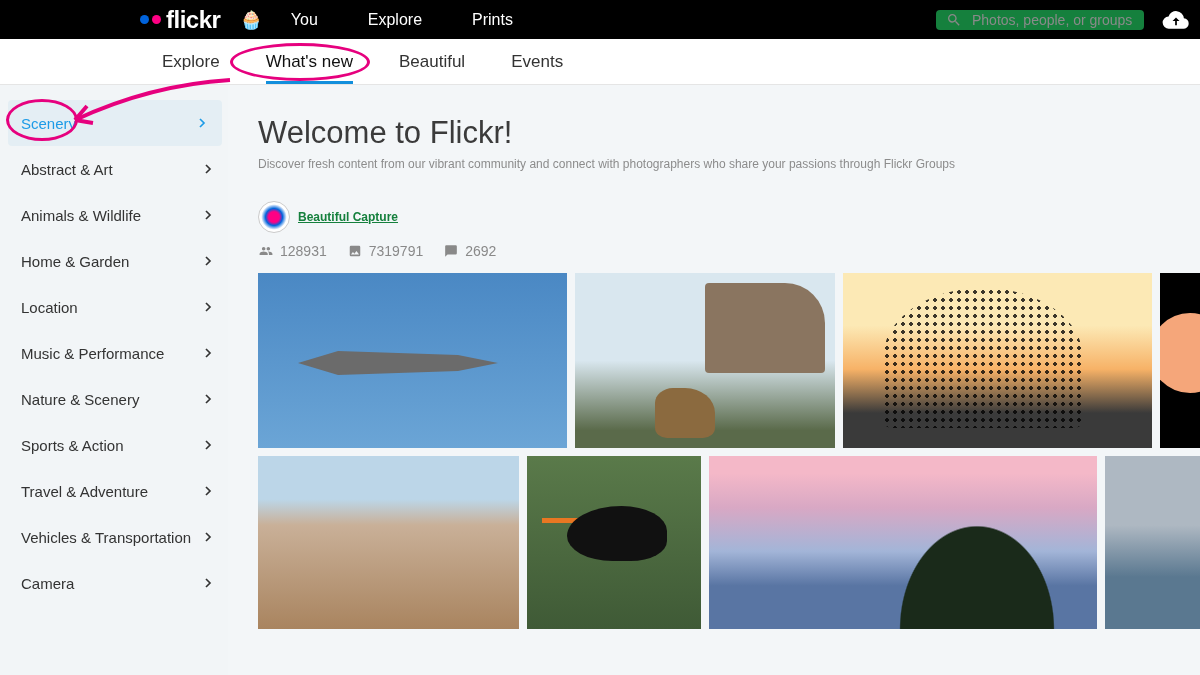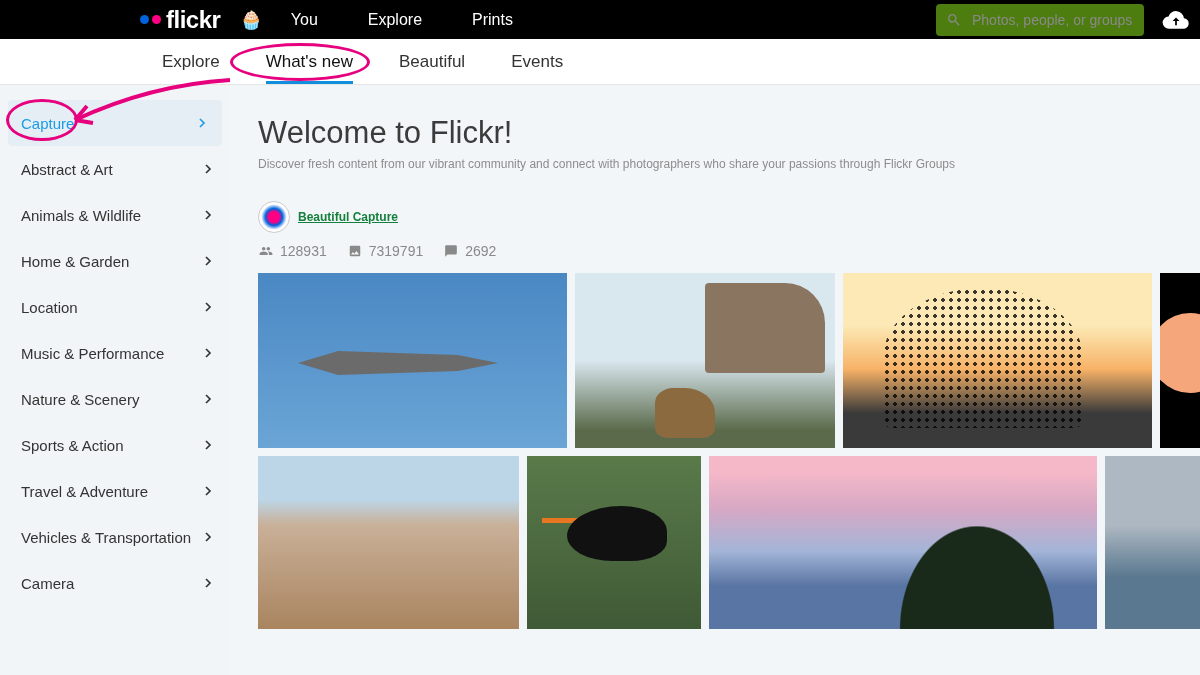--- a/index.html
+++ b/index.html
@@ -9,21 +9,21 @@
   .topbar { background: #000; height: 39px; display: flex; align-items: center; padding-left: 140px; padding-right: 10px; }
   .logo-dots { display: flex; gap: 3px; margin-right: 5px; }
   .logo-dots span { width: 9px; height: 9px; border-radius: 50%; }
   .dot-blue { background: #0063dc; }
   .dot-pink { background: #ff0084; }
   .logo-text { color: #fff; font-weight: 600; font-size: 24px; letter-spacing: -0.5px; margin-right: 20px; }
   .cupcake { font-size: 18px; margin-right: 28px; }
   .topnav { display: flex; gap: 50px; }
   .topnav a { color: #fff; text-decoration: none; font-size: 16px; font-weight: 400; }
   .topspacer { flex: 1; }
-  .search-wrap { display: flex; align-items: center; background: #4d7c0f; border-radius: 4px; height: 32px; width: 208px; padding: 0 10px; }
+  .search-wrap { display: flex; align-items: center; background: #15803d; border-radius: 4px; height: 20px; width: 208px; padding: 0 10px; }
   .search-icon-svg { fill: #888; width: 16px; height: 16px; margin-right: 10px; flex-shrink: 0; }
   .search-input { background: transparent; border: none; outline: none; color: #ccc; font-size: 14px; width: 100%; }
   .search-input::placeholder { color: #8a8a8a; }
   .upload-icon { margin-left: 18px; fill: #fff; width: 28px; height: 22px; flex-shrink: 0; }
 
   
   .subbar { height: 46px; border-bottom: 1px solid #e5e5e5; display: flex; align-items: center; padding-left: 162px; gap: 46px; background: #fff; }
   .subbar a { color: #333; text-decoration: none; font-size: 17px; padding: 11px 0; position: relative; }
   .subbar a.active { color: #111; }
   .subbar a.active::after { content: ""; position: absolute; left: 0; right: 0; bottom: -1px; height: 3px; background: #128fdc; }
@@ -121,21 +121,21 @@
   <div class="anno-featured-circle"></div>
   <svg class="anno-arrow" width="180" height="60" viewBox="0 0 180 60">
     <path d="M170 5 Q 90 10 15 45" stroke="#e6007e" stroke-width="4" fill="none"></path>
     <path d="M15 45 l12 -14 M15 45 l18 3" stroke="#e6007e" stroke-width="4" fill="none"></path>
   </svg>
 
   <div class="main">
 
     <div class="sidebar">
       <div class="side-item active">
-        <span>Capture</span>
+        <span>Scenery</span>
         <svg class="chev" viewBox="0 0 24 24">
             <polyline points="9 6 15 12 9 18"></polyline>
           </svg>
       </div>
       <div class="side-item">
         <span>Abstract &amp; Art</span>
         <svg class="chev" viewBox="0 0 24 24">
             <polyline points="9 6 15 12 9 18"></polyline>
           </svg>
       </div>

